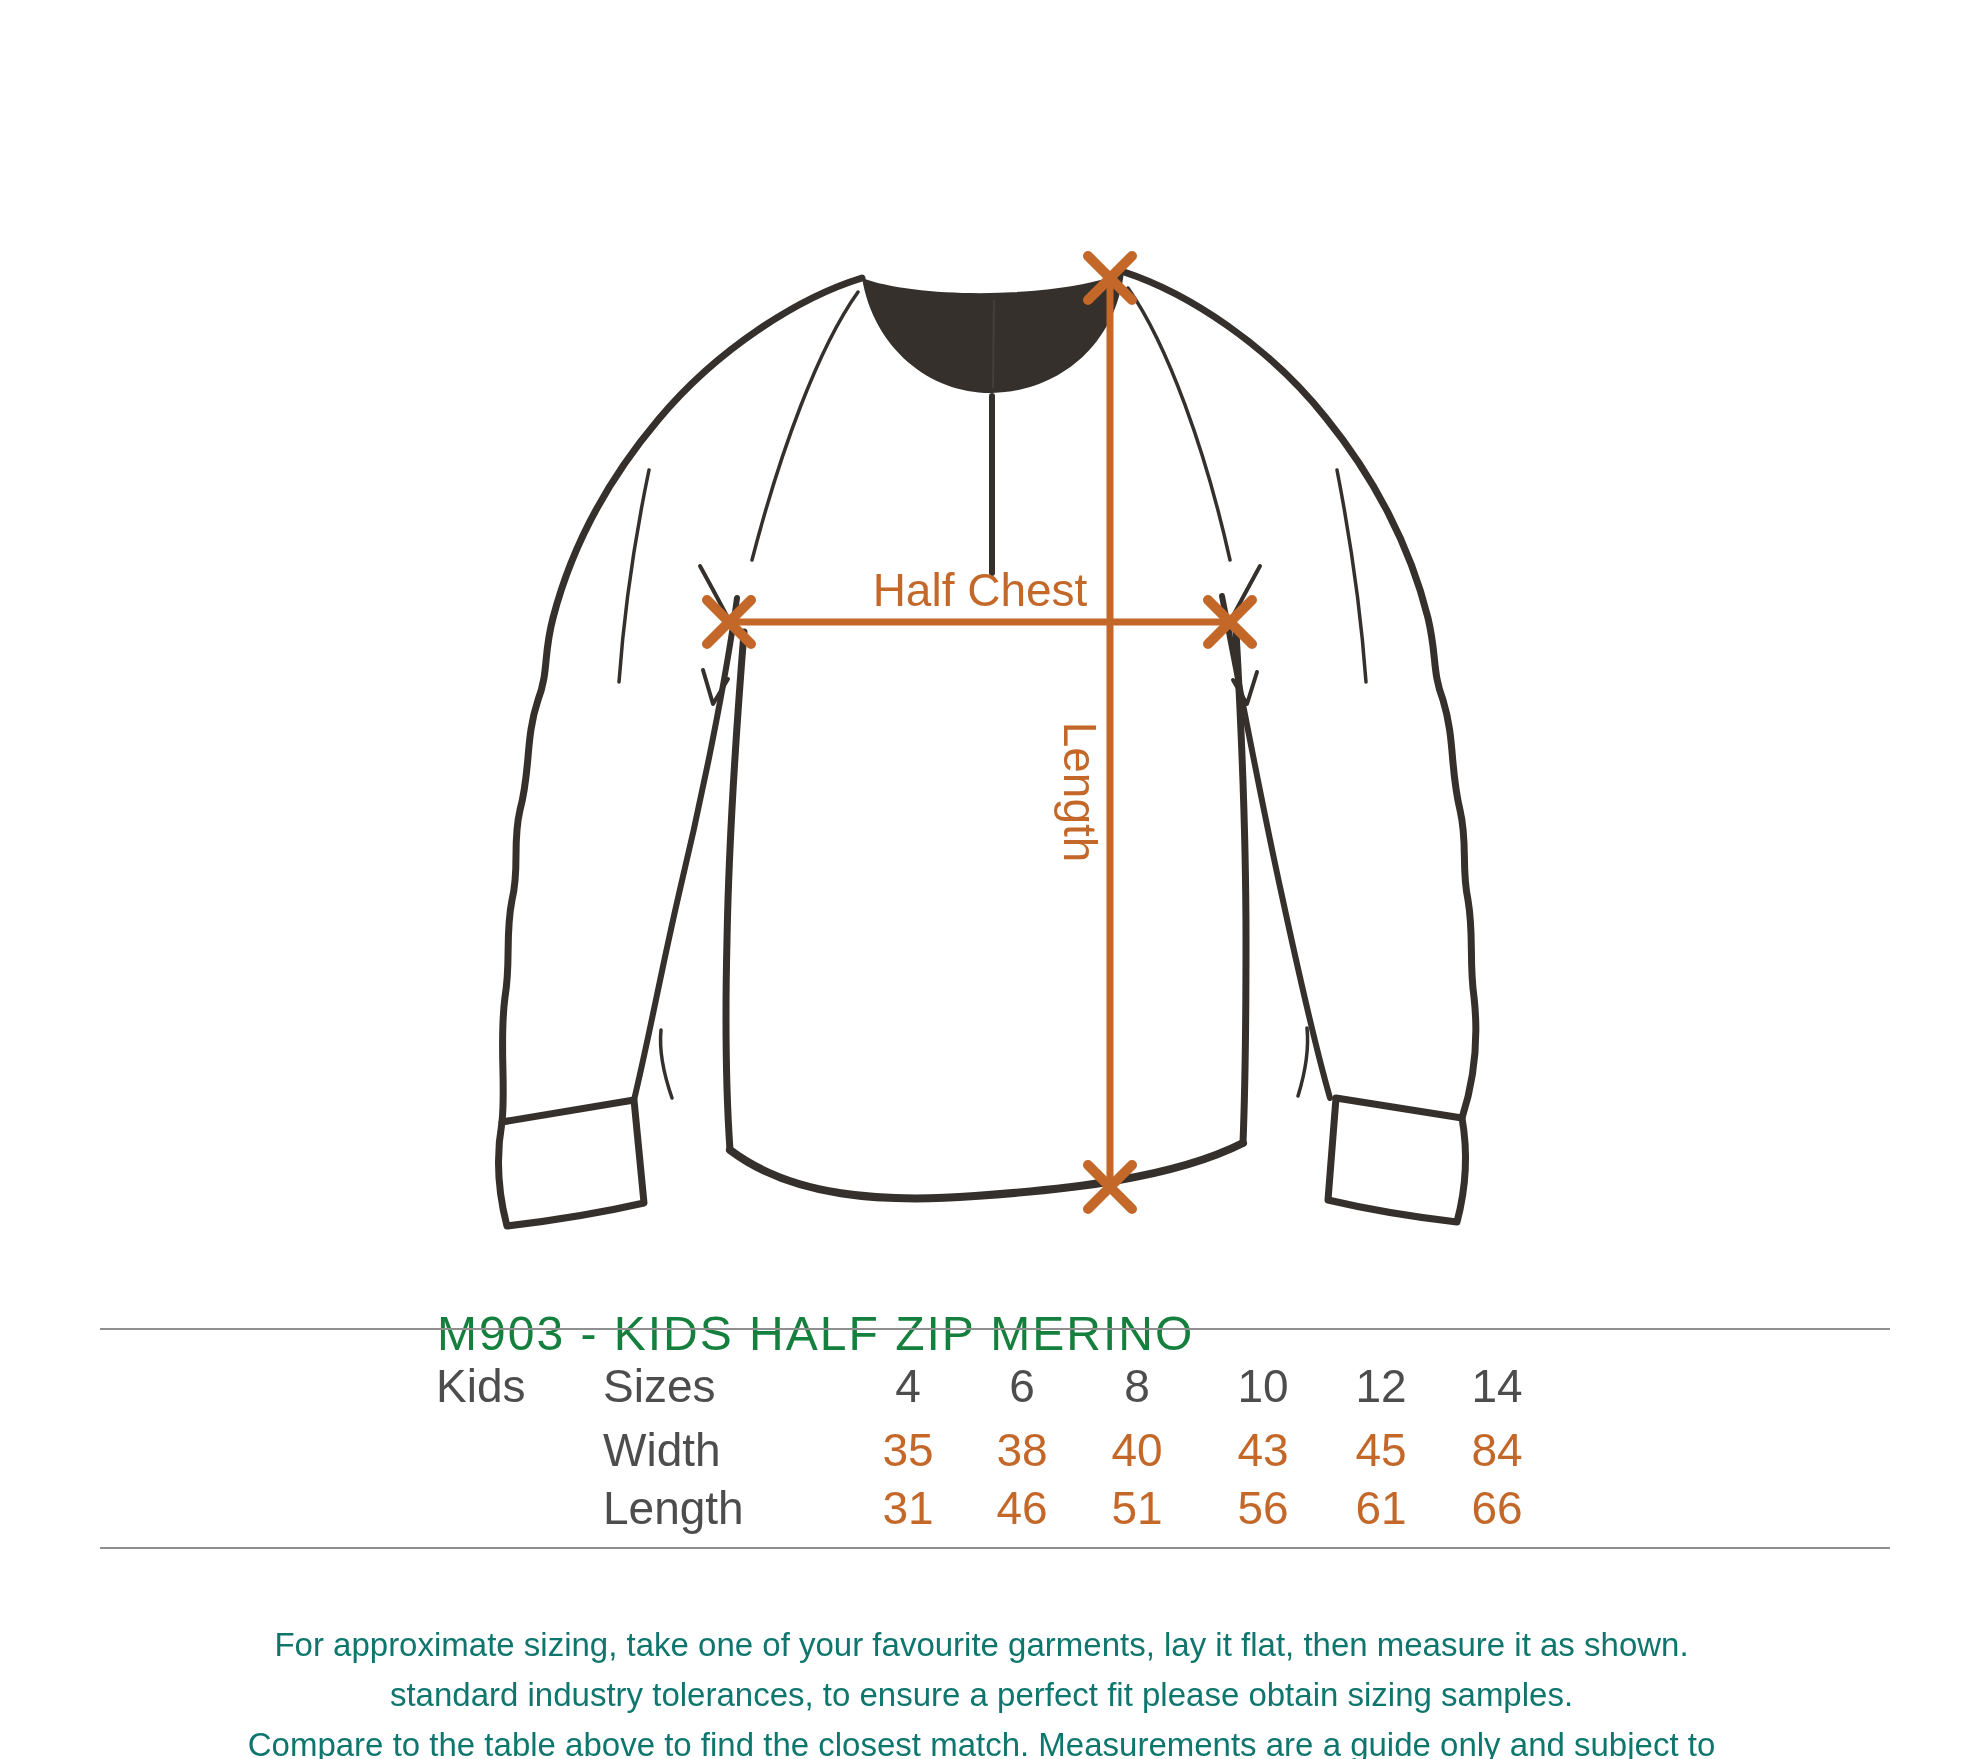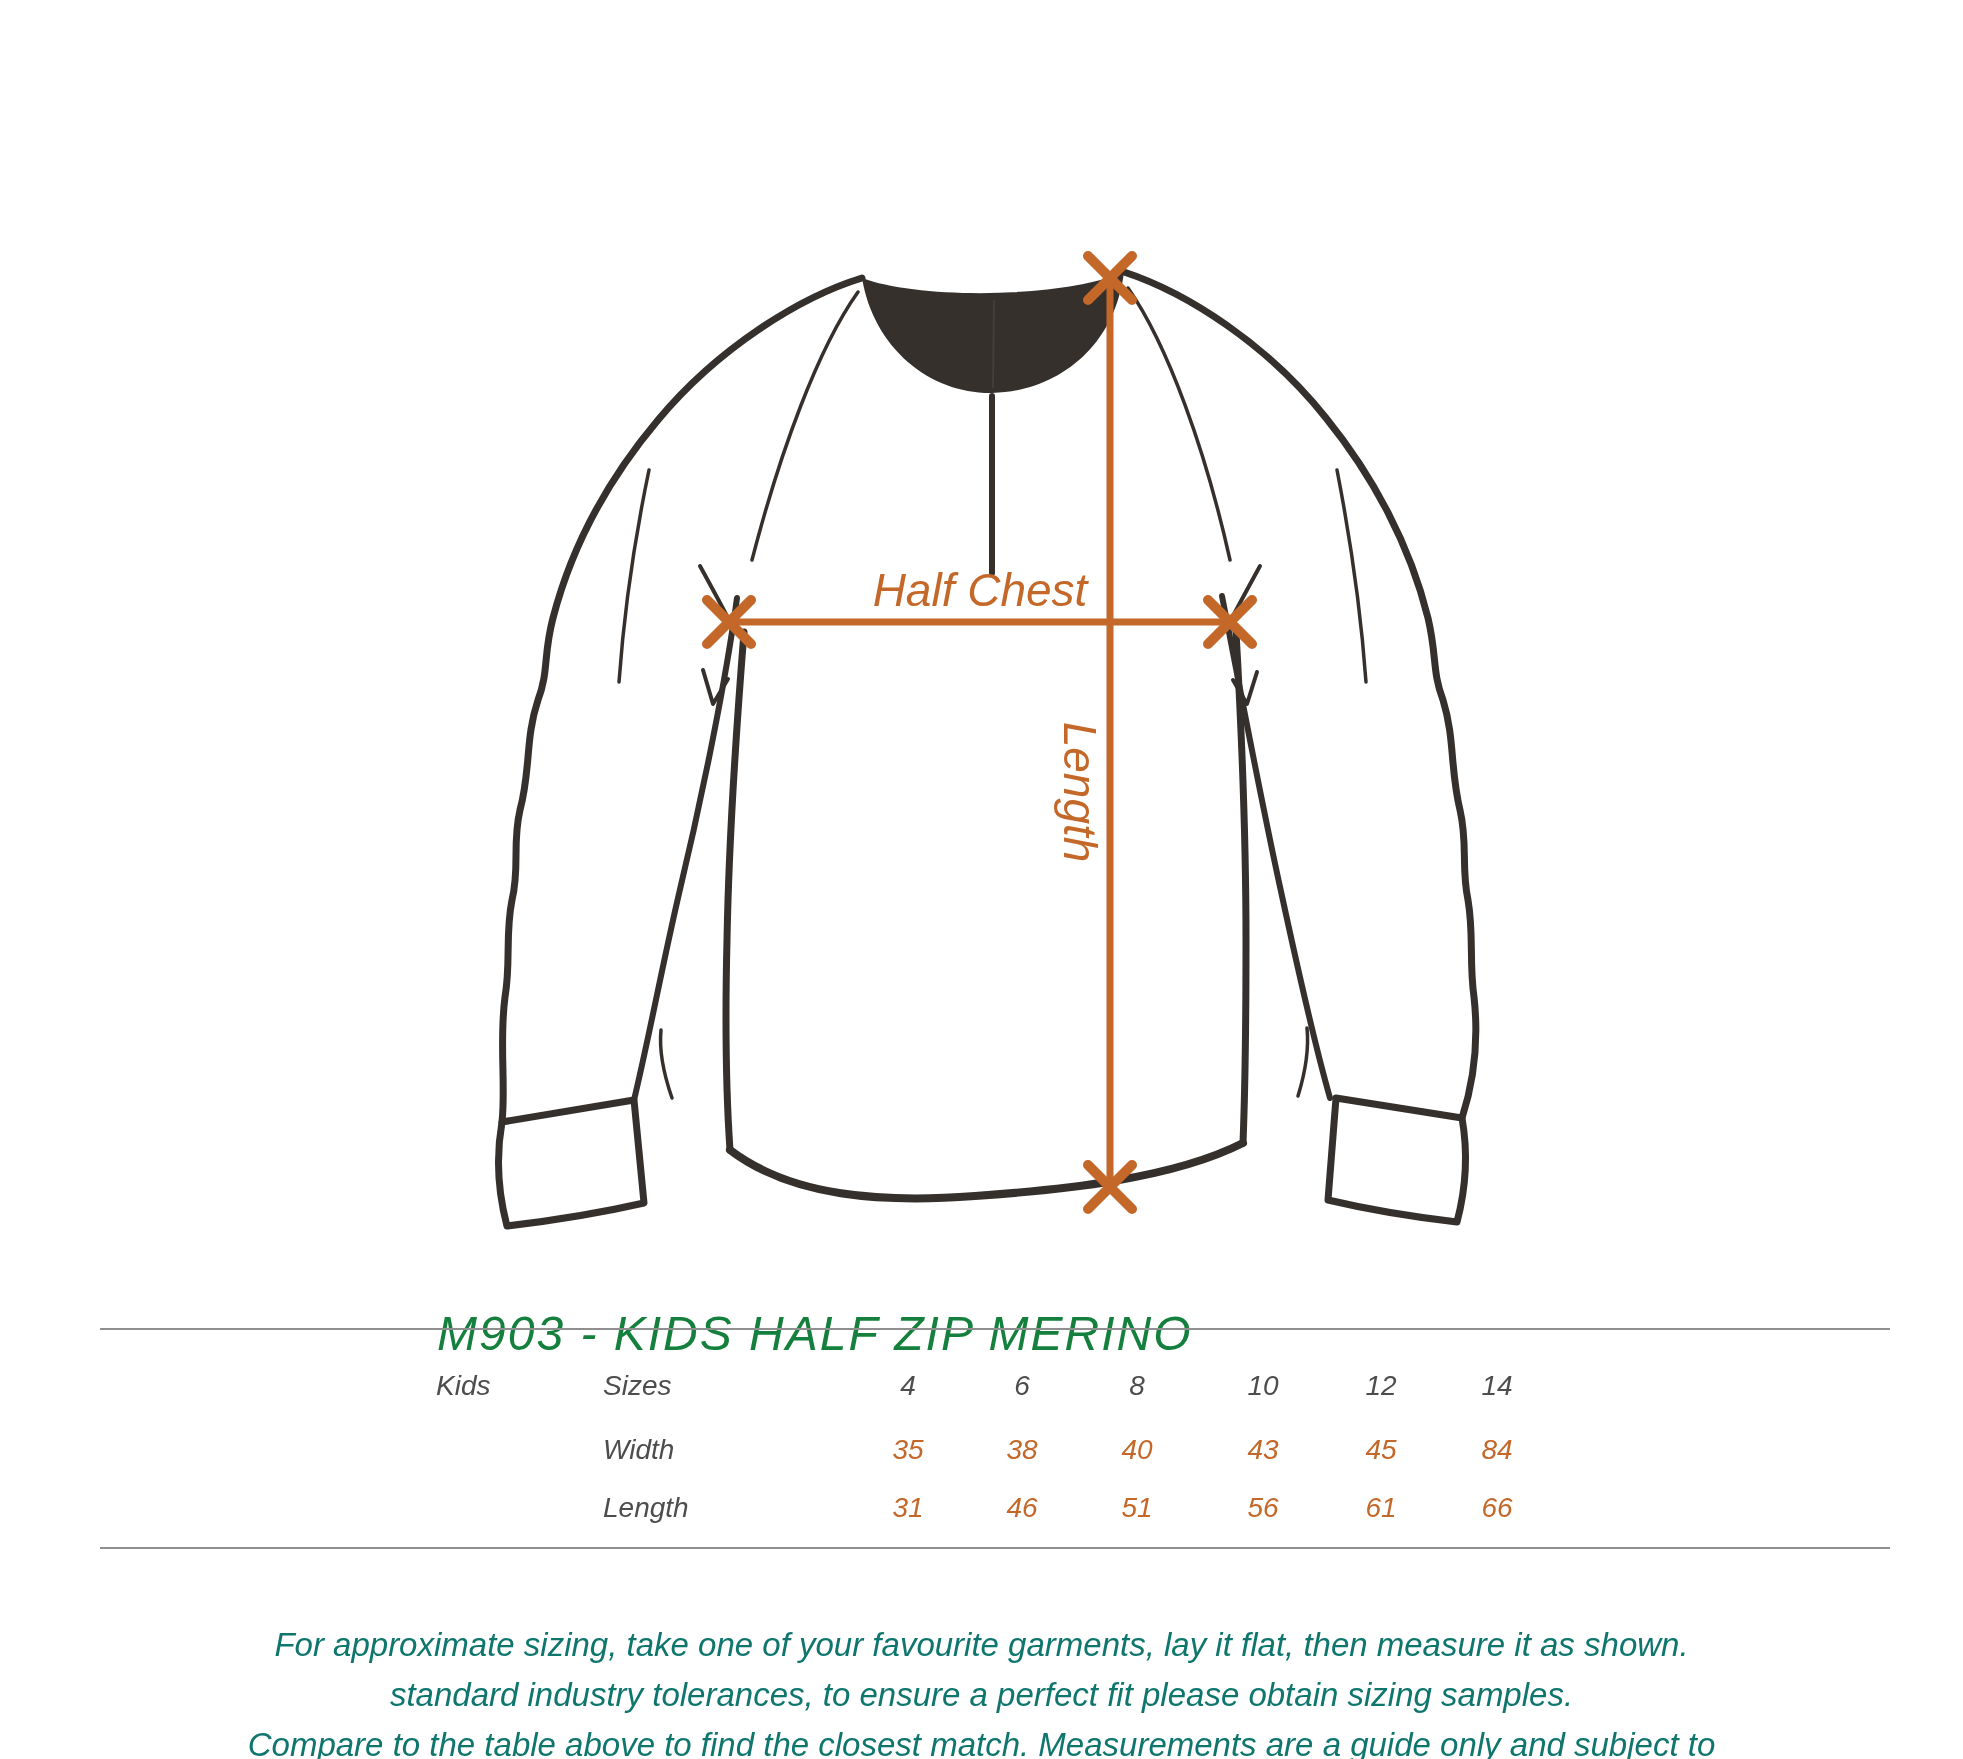--- a/index.html
+++ b/index.html
@@ -2,31 +2,30 @@
 <html><head>
 <meta charset="utf-8">
 <style>
   html,body { margin:0; padding:0; background:#ffffff; }
   .page {
     position:relative;
     width:1963px; height:1759px;
     background:#ffffff;
     font-family:"Liberation Sans", sans-serif;
     overflow:hidden;
-    font-style:italic;
   }
   .diagram-svg { position:absolute; left:0; top:0; width:1963px; height:1759px; }
   .product-title {
     position:absolute; left:437px; top:1306px;
     font-size:48px; color:#15803d; letter-spacing:2px; white-space:nowrap;
   }
   .rule { position:absolute; left:100px; width:1790px; height:2px; background:#8f8f8f; }
   .rule-top { top:1328px; }
   .rule-bottom { top:1547px; }
-  .cell { position:absolute; font-size:28px; color:#4d4d4d; white-space:nowrap; line-height:46px; }
+  .cell { position:absolute; font-size:46px; color:#4d4d4d; white-space:nowrap; line-height:46px; }
   .val { width:124px; text-align:center; }
   .orange { color:#c4682a; }
   
   .r0 { top:1363px; } .r1 { top:1427px; } .r2 { top:1485px; }
   
   .c0 { left:846px; } .c1 { left:960px; } .c2 { left:1075px; }
   .c3 { left:1201px; } .c4 { left:1319px; } .c5 { left:1435px; }
   .group-col { left:436px; }
   .label-col { left:603px; }
   .footer {

